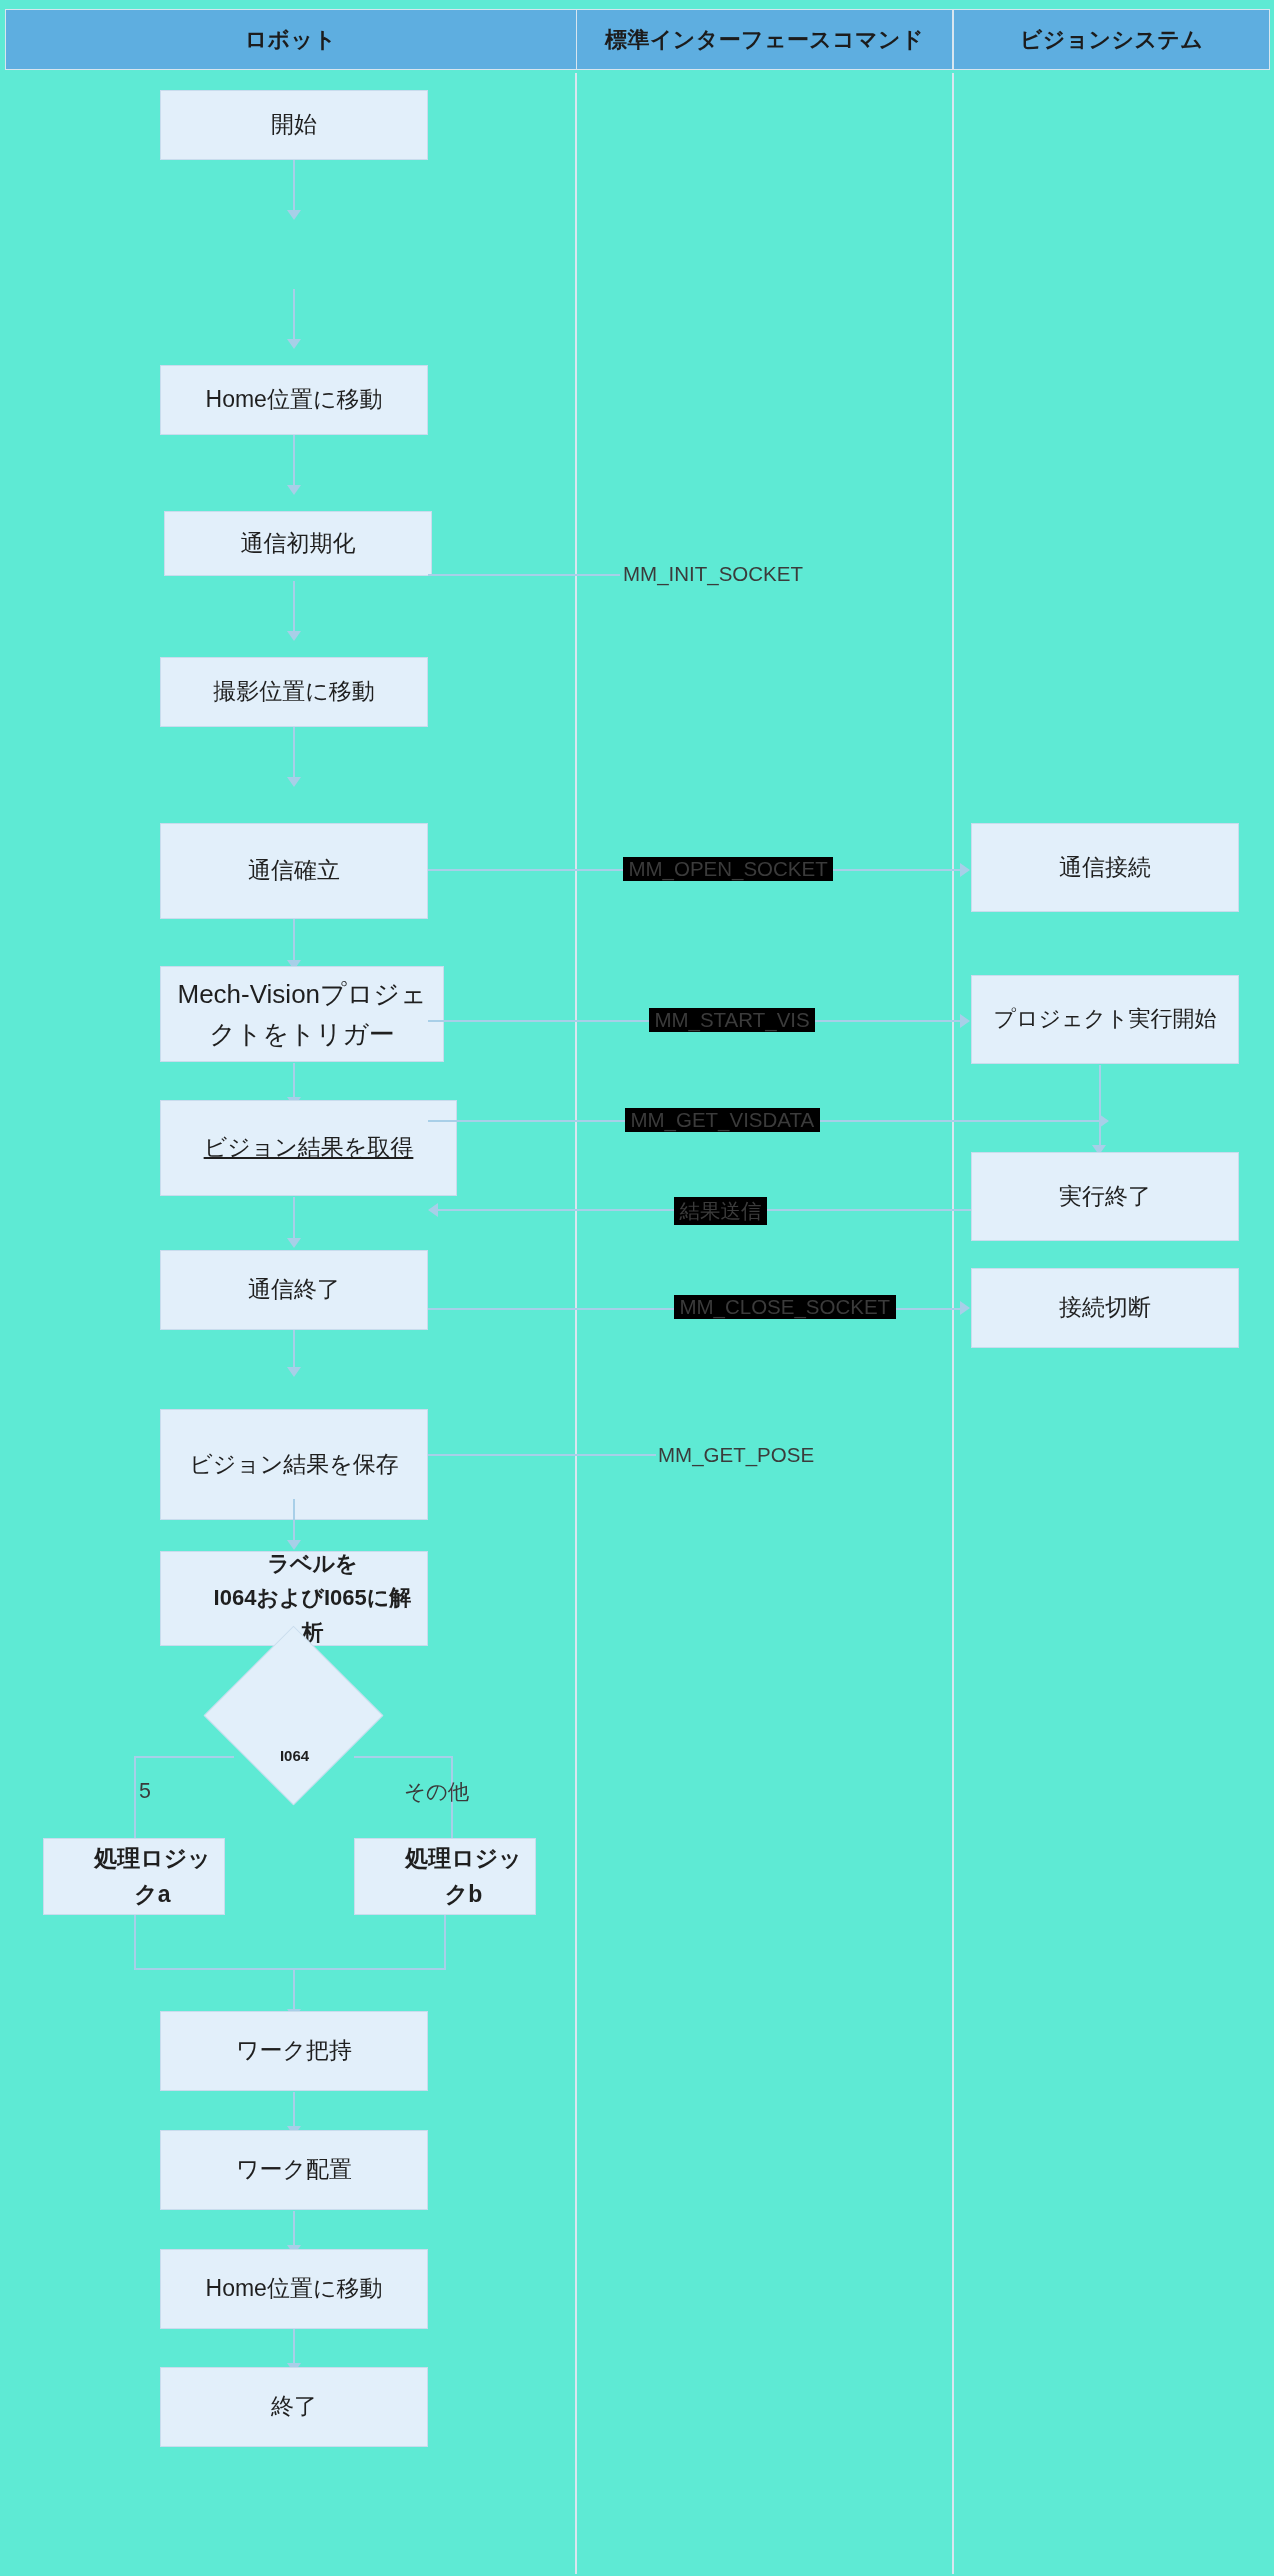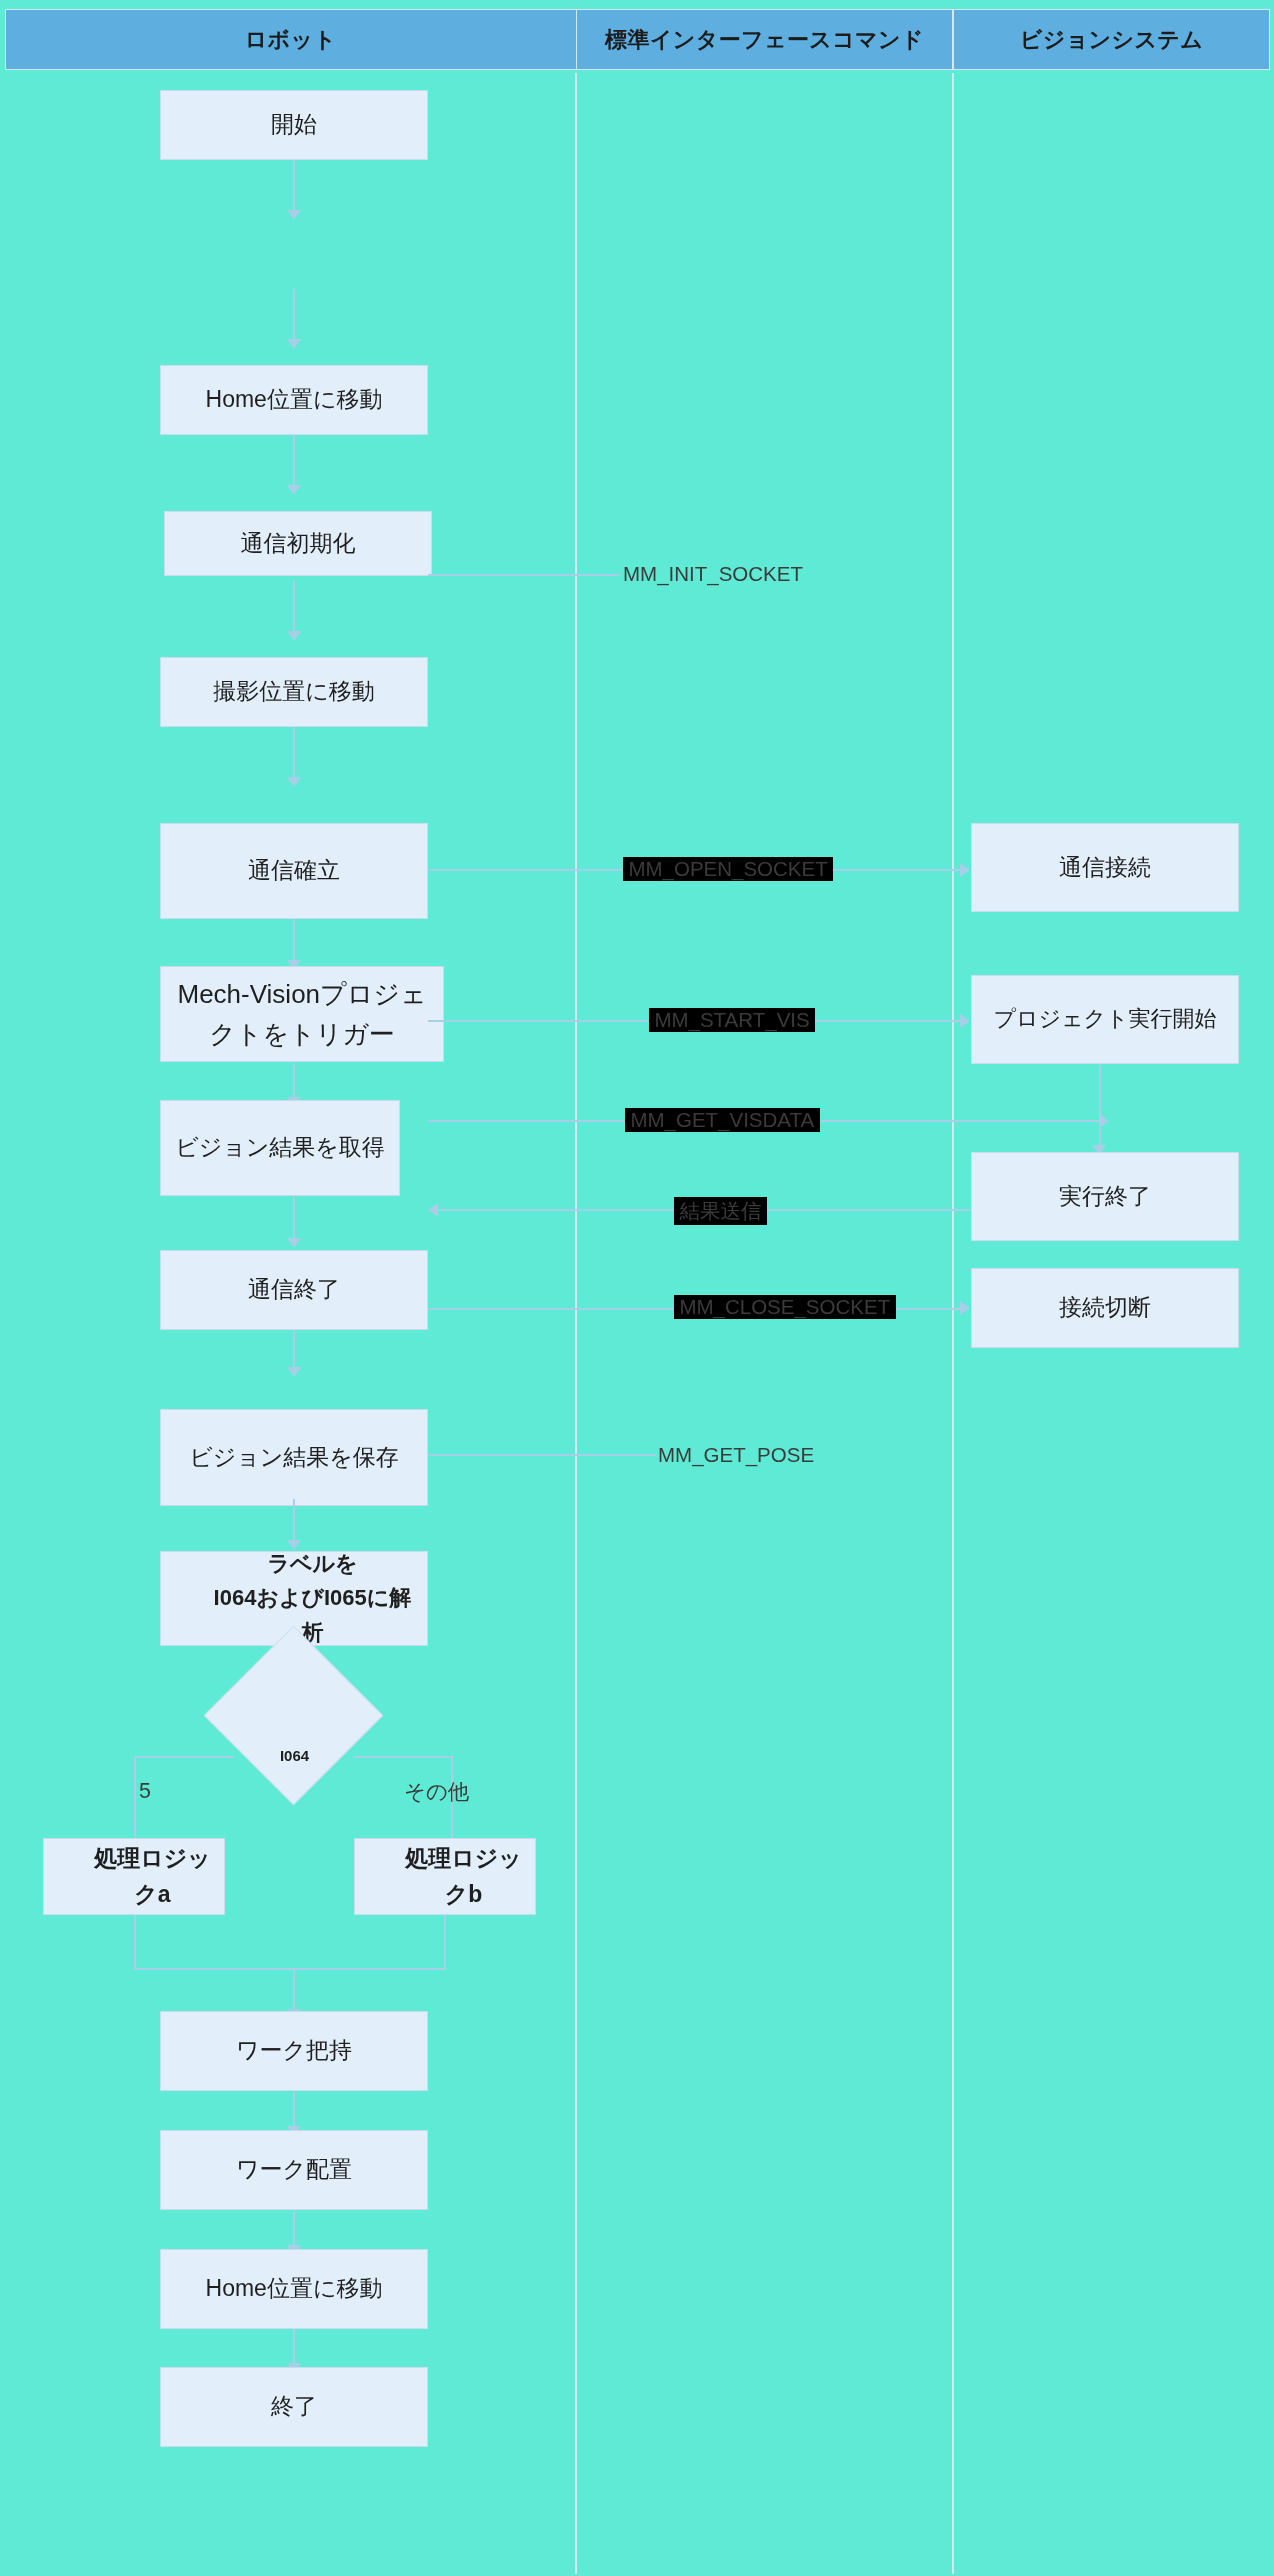--- a/index.html
+++ b/index.html
@@ -165,21 +165,21 @@
   </div>
 
   <div class="hline" style="left:428px;top:1020px;width:532px;"></div>
   <div class="arrow-right" style="left:960px;top:1014px;"></div>
   <div class="cmd-label" style="left:649px;top:1008px;background:#000;padding:0 5.4px;">
     <span>MM_START_VIS</span>
   </div>
   <div class="vline" style="left:293px;top:1063px;height:34px;"></div>
   <div class="arrow-down" style="left:287px;top:1097px;"></div>
 
-  <div class="node" style="left:160px;top:1100px;width:240px;height:96px;">
+  <div class="node" style="left:160px;top:1100px;width:297px;height:96px;text-decoration:underline;">
     <span class="txt">ビジョン結果を取得</span>
   </div>
 
   <div class="hline" style="left:428px;top:1120px;width:671px;"></div>
   <div class="arrow-right" style="left:1099px;top:1114px;"></div>
   <div class="cmd-label" style="left:625px;top:1108px;background:#000;padding:0 5.4px;">
     <span>MM_GET_VISDATA</span>
   </div>
 
   <div class="hline" style="left:437px;top:1209px;width:534px;"></div>
@@ -195,21 +195,21 @@
   </div>
 
   <div class="hline" style="left:428px;top:1308px;width:532px;"></div>
   <div class="arrow-right" style="left:960px;top:1301px;"></div>
   <div class="cmd-label" style="left:646px;top:1295px;background:#000;padding:0 5.4px;margin-left:28px;">
     <span>MM_CLOSE_SOCKET</span>
   </div>
   <div class="vline" style="left:293px;top:1330px;height:38px;"></div>
   <div class="arrow-down" style="left:287px;top:1367px;"></div>
 
-  <div class="node" style="left:160px;top:1409px;width:268px;height:97px;">
+  <div class="node" style="left:160px;top:1409px;width:268px;height:111px;">
     <span class="txt">ビジョン結果を保存</span>
   </div>
 
   <div class="hline" style="left:428px;top:1454px;width:228px;"></div>
   <div class="cmd-label" style="left:658px;top:1443px;">
     <span>MM_GET_POSE</span>
   </div>
   <div class="vline" style="left:293px;top:1499px;height:41px;"></div>
   <div class="arrow-down" style="left:287px;top:1540px;"></div>
 

